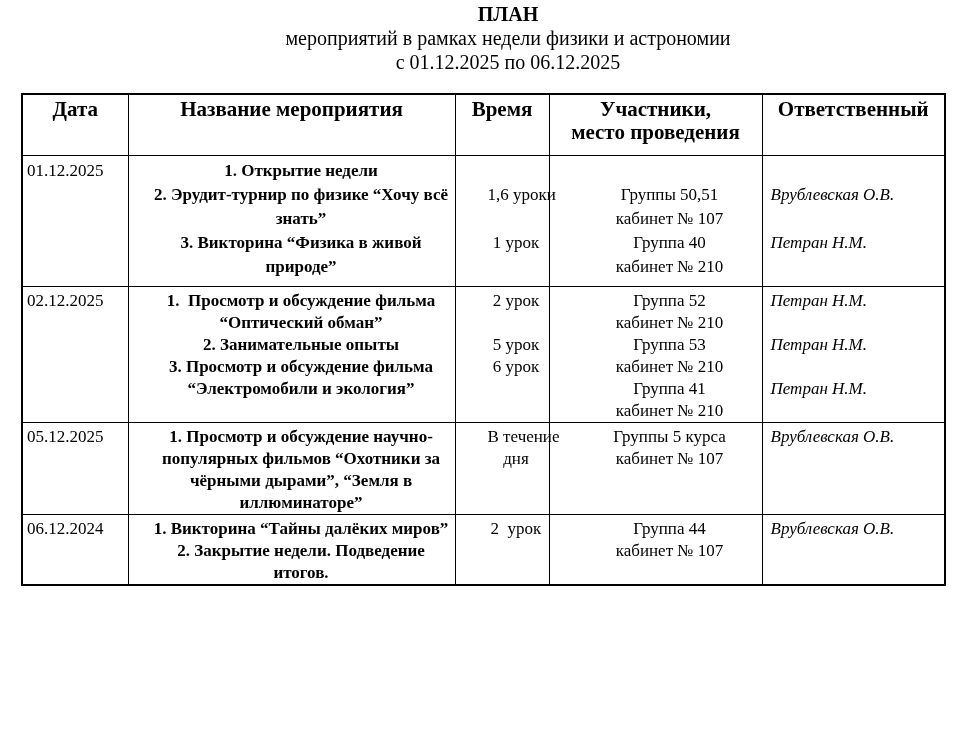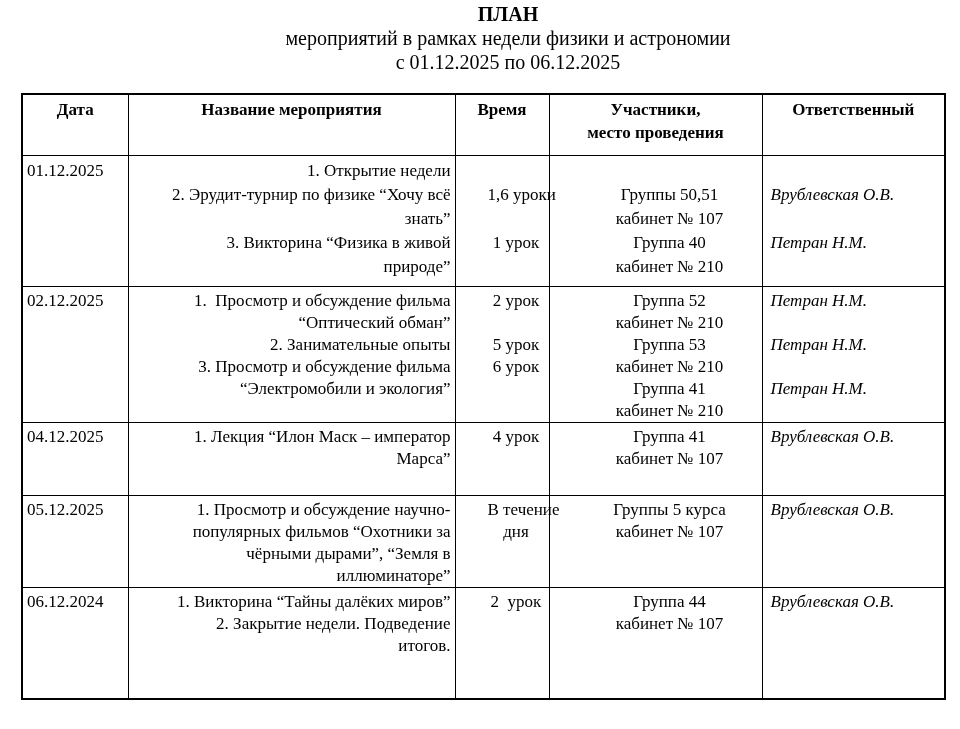--- a/index.html
+++ b/index.html
@@ -12,35 +12,35 @@
   .doc-title .t { font-size: 20px; line-height: 24px; }
   .doc-title .t.bold { font-weight: bold; }
 
   table.plan {
     border-collapse: collapse; table-layout: fixed;
     margin: 19px 0 0 21px; width: 923px;
     border: 2px solid #000000;
   }
   .plan th, .plan td { border: 1px solid #000000; vertical-align: top; }
   .plan th {
-    font-weight: bold; font-size: 17px; line-height: 23px;
+    font-weight: bold; font-size: 21px; line-height: 23px;
     text-align: center; height: 57px; padding: 3px 2px 0 2px;
     white-space: pre-line;
   }
   .plan td { font-size: 17px; padding: 3px 4px 0 4px; }
   .line { line-height: 22px; min-height: 22px; white-space: pre; }
   tbody tr:nth-child(1) .line { line-height: 24px; min-height: 24px; }
   tbody tr:nth-child(1) td { height: 127px; }
   tbody tr:nth-child(2) td { height: 130px; }
   tbody tr:nth-child(3) td { height: 69px; }
   tbody tr:nth-child(4) td { height: 64px; }
   tbody tr:nth-child(5) td { height: 107px; }
   tbody tr:nth-child(6) td { height: 64px; }
   td.cell-date { padding-left: 4px; text-align: left; }
-  td.cell-event { padding-left: 23px; text-align: right; }
+  td.cell-event { padding-left: 23px; text-align: center; font-weight: bold; }
   td.cell-time, td.cell-participants { text-align: center; padding-left: 32px; }
   td.cell-responsible { padding-left: 8px; text-align: left; font-style: italic; }
 </style>
 </head>
 <body>
 
 <div class="doc-title">
   <div class="t bold">ПЛАН</div>
   <div class="t">мероприятий в рамках недели физики и астрономии</div>
   <div class="t">с 01.12.2025 по 06.12.2025</div>
@@ -124,39 +124,20 @@
         <td class="cell-responsible">
           <div class="line">Петран Н.М.</div>
           <div class="line">&nbsp;</div>
           <div class="line">Петран Н.М.</div>
           <div class="line">&nbsp;</div>
           <div class="line">Петран Н.М.</div>
         </td>
       </tr>
       <tr>
         <td class="cell-date">
-          <div class="line">04.12.2025</div>
-        </td>
-        <td class="cell-event">
-          <div class="line">1. Лекция “Илон Маск – император</div>
-          <div class="line">Марса”</div>
-        </td>
-        <td class="cell-time">
-          <div class="line">4 урок</div>
-        </td>
-        <td class="cell-participants">
-          <div class="line">Группа 41</div>
-          <div class="line">кабинет № 107</div>
-        </td>
-        <td class="cell-responsible">
-          <div class="line">Врублевская О.В.</div>
-        </td>
-      </tr>
-      <tr>
-        <td class="cell-date">
           <div class="line">05.12.2025</div>
         </td>
         <td class="cell-event">
           <div class="line">1. Просмотр и обсуждение научно-</div>
           <div class="line">популярных фильмов “Охотники за</div>
           <div class="line">чёрными дырами”, “Земля в</div>
           <div class="line">иллюминаторе”</div>
         </td>
         <td class="cell-time">
           <div class="line">В течение</div>

